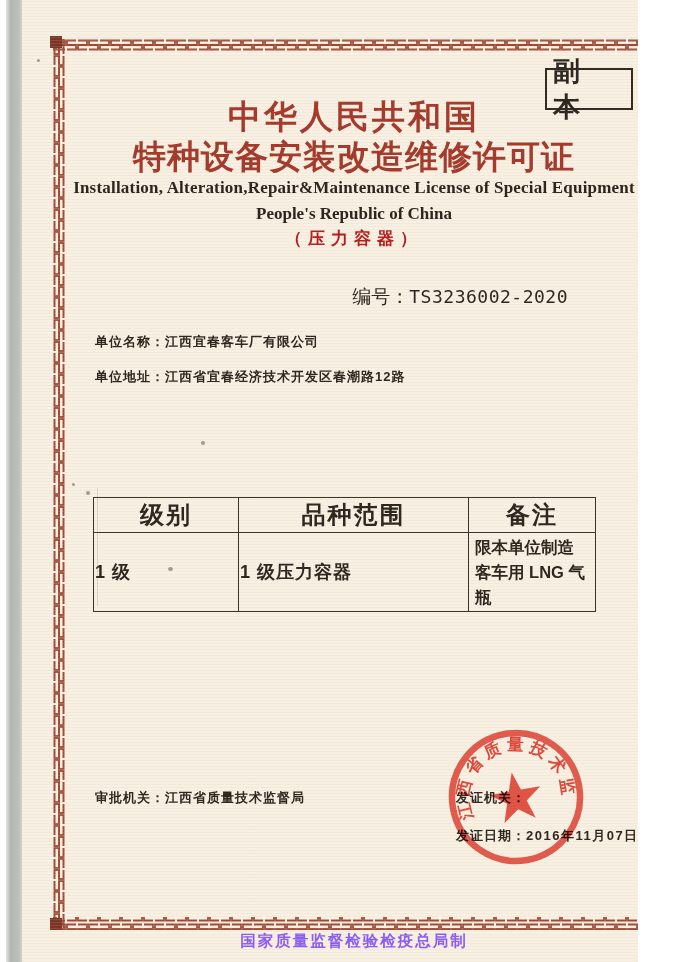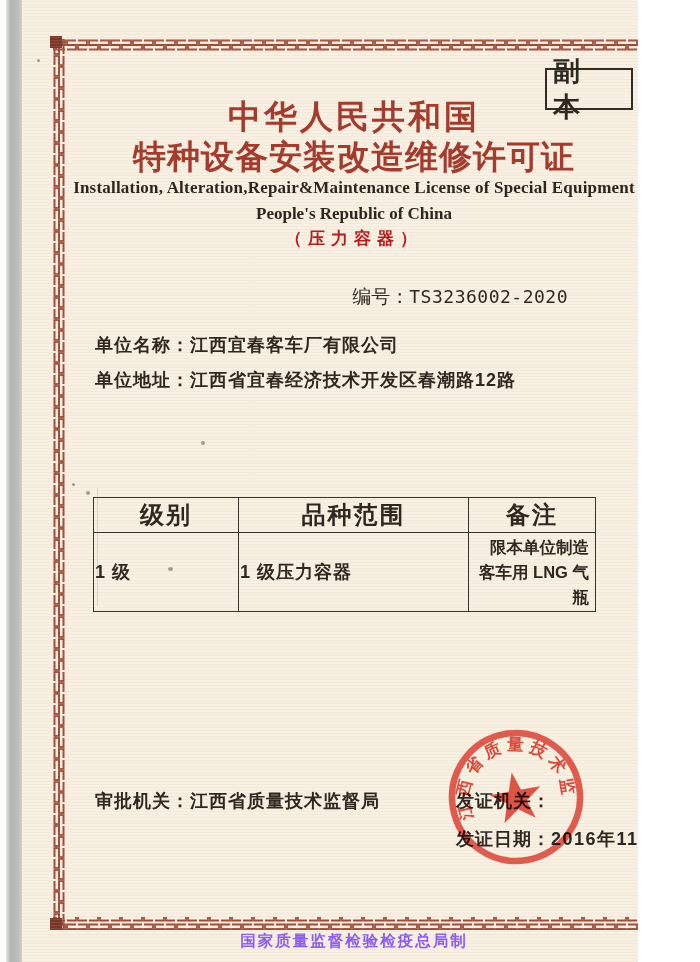--- a/index.html
+++ b/index.html
@@ -24,29 +24,29 @@
   .title2{top:135px;font-size:33px;letter-spacing:1px;text-align:center;}
   .t-en{position:absolute;width:100%;color:#2d261e;font-weight:bold;
     font-family:"Liberation Serif","DejaVu Serif",serif;}
   .en1{top:178px;font-size:17px;letter-spacing:0.2px;}
   .en2{top:204px;font-size:17px;}
   .subtitle{position:absolute;width:100%;top:227px;font-size:17px;font-weight:bold;
     color:#b91c1c;letter-spacing:6px;}
   .license{position:absolute;right:70px;top:276px;font-size:19px;font-weight:normal;color:#2e2820;margin-top:8px;}
   .license .no{font-family:"DejaVu Sans Mono","Liberation Mono",monospace;font-size:18px;
     letter-spacing:0.5px;}
-  .f{position:absolute;font-size:18px;font-weight:bold;color:#2e2820;letter-spacing:1px;white-space:nowrap;}
+  .f{position:absolute;font-size:13px;font-weight:bold;color:#2e2820;letter-spacing:1px;white-space:nowrap;}
   .f .num{letter-spacing:1.5px;}
   .intro{left:123px;top:470px;}
   .lic-table{position:absolute;left:93px;top:497px;width:502px;border-collapse:collapse;
     table-layout:fixed;color:#2e2820;}
   .lic-table th,.lic-table td{border:1.6px solid #3b332b;font-weight:bold;}
   .lic-table th{height:31px;font-size:24px;letter-spacing:2px;}
   .lic-table td{height:51px;font-size:18px;text-align:left;letter-spacing:1px;}
-  .lic-table td.remark{font-size:16.5px;text-align:right;padding:2px 6px;line-height:1.5;
+  .lic-table td.remark{font-size:16.5px;text-align:left;padding:2px 6px;line-height:1.5;
     letter-spacing:0;}
   .seal{position:absolute;left:434px;top:715px;mix-blend-mode:multiply;opacity:0.9;}
   .print-footer{position:absolute;left:40px;top:931px;width:628px;text-align:center;
     font-size:15.5px;font-weight:bold;color:#8b5cf6;letter-spacing:2px;}
   .speck{position:absolute;border-radius:50%;background:#5d554a;opacity:0.55;}
   .crease{position:absolute;left:97px;top:488px;width:1px;height:118px;background:rgba(125,115,102,0.22);}
 </style>
 </head>
 <body>
 

